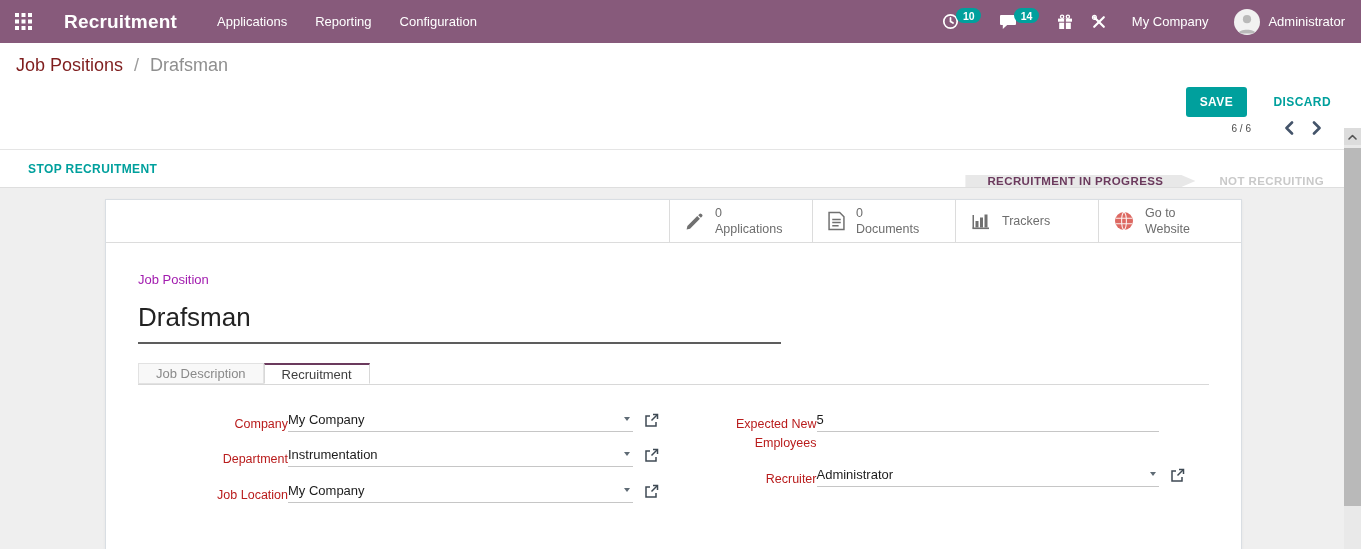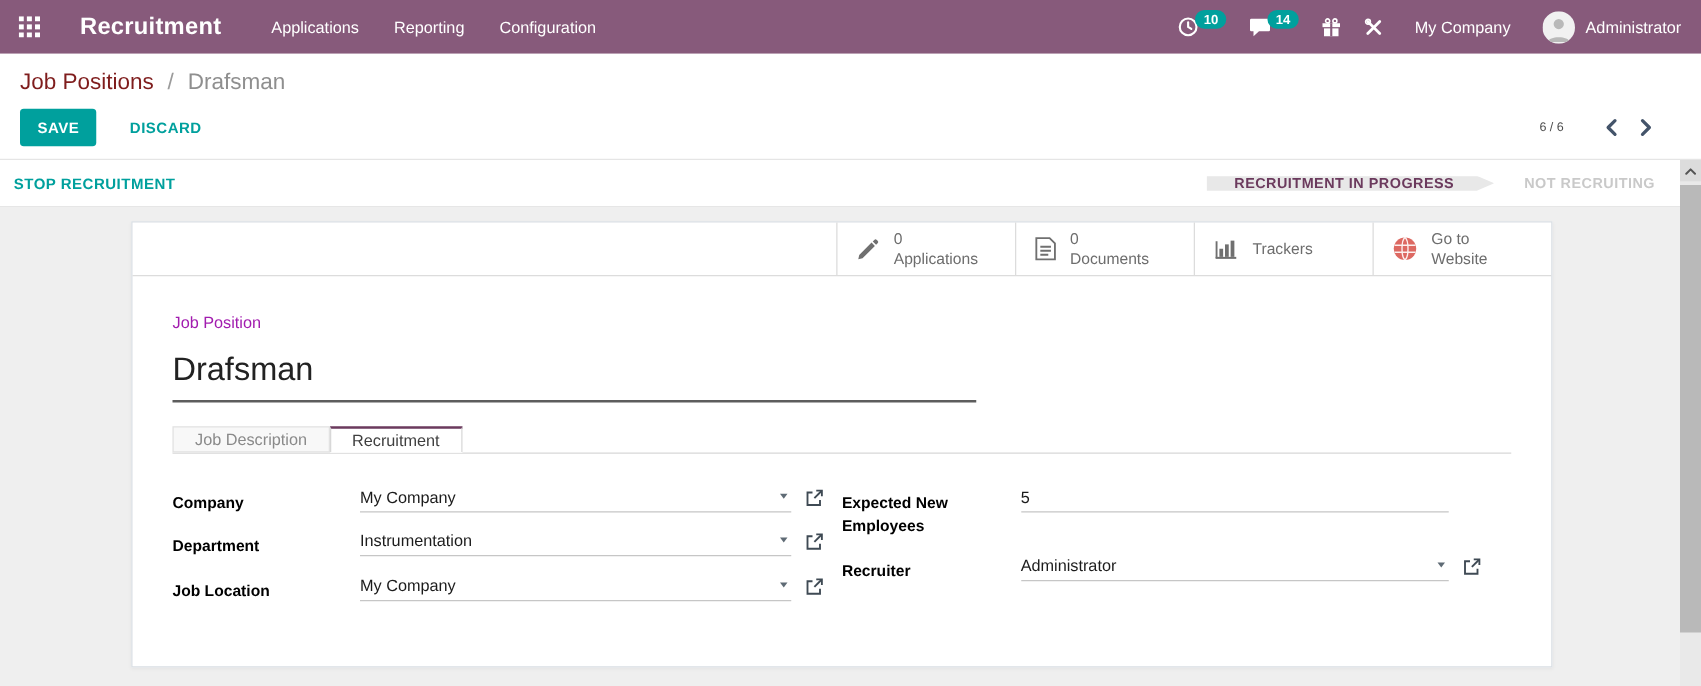--- a/index.html
+++ b/index.html
@@ -19,29 +19,29 @@
   .nav-company { color:#fff; font-size:13px; padding:0 16px; height:43px; display:flex; align-items:center; cursor:pointer; }
   .nav-user { display:flex; align-items:center; gap:8px; padding:0 8px 0 10px; height:43px; cursor:pointer; }
   .nav-user .uname { font-size:13px; }
 
   
   .control-panel { background:#fff; padding:9px 16px 10px; }
   .breadcrumb { font-size:18px; margin:3px 0 11px; }
   .breadcrumb .bc-parent { color:#7f1d1d; cursor:pointer; text-decoration:none; }
   .breadcrumb .bc-sep { color:#9b9b9b; margin:0 6px; }
   .breadcrumb .bc-current { color:#8f8f8f; }
-  .cp-row { display:flex; align-items:center; justify-content:space-between; }
+  .cp-row { display:flex; align-items:flex-end; justify-content:space-between;flex-direction:column; }
   .btn-save { background:#00A09D; color:#fff; font-size:12px; font-weight:700; letter-spacing:.4px; padding:8px 14px; border-radius:3px; }
   .btn-discard { color:#00A09D; font-size:12px; font-weight:700; letter-spacing:.4px; padding:8px 14px; margin-left:8px; }
   .pager { display:flex; align-items:center; margin-right:14px; }
   .pager-value { font-size:10px; color:#4c4c4c; margin-right:24px; }
   .pager-btn { padding:4px 9px; display:flex; align-items:center; }
 
   
-  .statusbar { height:39px; background:#fff; border-top:1px solid #e5e5e5; border-bottom:1px solid #dedede; display:flex; align-items:center; justify-content:space-between; padding-left:11px; padding-right:17px; }
+  .statusbar { height:39px; background:#fff; border-top:1px solid #e5e5e5; border-bottom:1px solid #dedede; display:flex; align-items:flex-end; justify-content:space-between; padding-left:28px; padding-right:17px; }
   .btn-stop { color:#00A09D; font-size:12px; font-weight:700; letter-spacing:.4px; align-self:center; }
   .stages { display:flex; align-items:stretch; }
   .stage { display:flex; align-items:center; font-size:11.5px; font-weight:700; letter-spacing:.4px; cursor:pointer; }
   .stage.active { background:#e8e8e8; color:#6B3A5D; padding:0 32px 0 22px;
     clip-path:polygon(0 0, calc(100% - 14px) 0, 100% 50%, calc(100% - 14px) 100%, 0 100%); }
   .stage.inactive { color:#c9c9c9; padding:0 20px 0 24px; }
 
   
   .content { background:#efefef; height:384px; position:relative; }
   .sheet-card { width:1137px; margin-left:105px; position:relative; top:11px; background:#fff; border:1px solid #d9dee3; height:357px; box-shadow:0 1px 3px rgba(0,0,0,.05); }
@@ -55,21 +55,21 @@
   .title-input { font-size:26px; color:#222; margin-top:15px; padding-bottom:9px; border-bottom:2px solid #5d5d5d; width:643px; cursor:text; }
 
   .tabs { display:flex; border-bottom:1px solid #d8d8d8; margin-top:19px; }
   .tab { height:21px; display:flex; align-items:center; padding:0 17px; font-size:13px; cursor:pointer; }
   .tab.inactive { background:#f8f8f8; border:1px solid #e2e2e2; color:#8a8a8a; }
   .tab.active { background:#fff; border:1px solid #d8d8d8; border-top:2px solid #6B3A5D; border-bottom:1px solid #fff; color:#3f3f3f; margin-bottom:-1px; }
 
   .form-grid { display:flex; margin-top:27px; }
   .form-col { width:50%; }
   .form-row { display:flex; align-items:flex-start; margin-bottom:13px; }
-  .f-label { flex:none; font-size:12.5px; font-weight:700; color:#000000; padding-top:3px; line-height:1.55; }
+  .f-label { flex:none; font-size:12.5px; font-weight:400; color:#b91c1c; padding-top:3px; line-height:1.55;text-align:right; }
   .col-left .f-label { width:150px; }
   .col-right .f-label { width:143px; }
   .field { display:flex; align-items:center; border-bottom:1px solid #c6c6c6; padding-bottom:4px; font-size:13px; color:#1c1c1c; cursor:text; }
   .col-left .field { width:345px; }
   .col-right .field { width:342px; }
   .field .val { flex:1; }
   .caret { width:0; height:0; border-left:3.5px solid transparent; border-right:3.5px solid transparent; border-top:4px solid #5f6b75; margin:0 3px 1px 6px; cursor:pointer; }
   .ext-btn { margin-left:11px; padding-top:1px; display:flex; }
 
   

